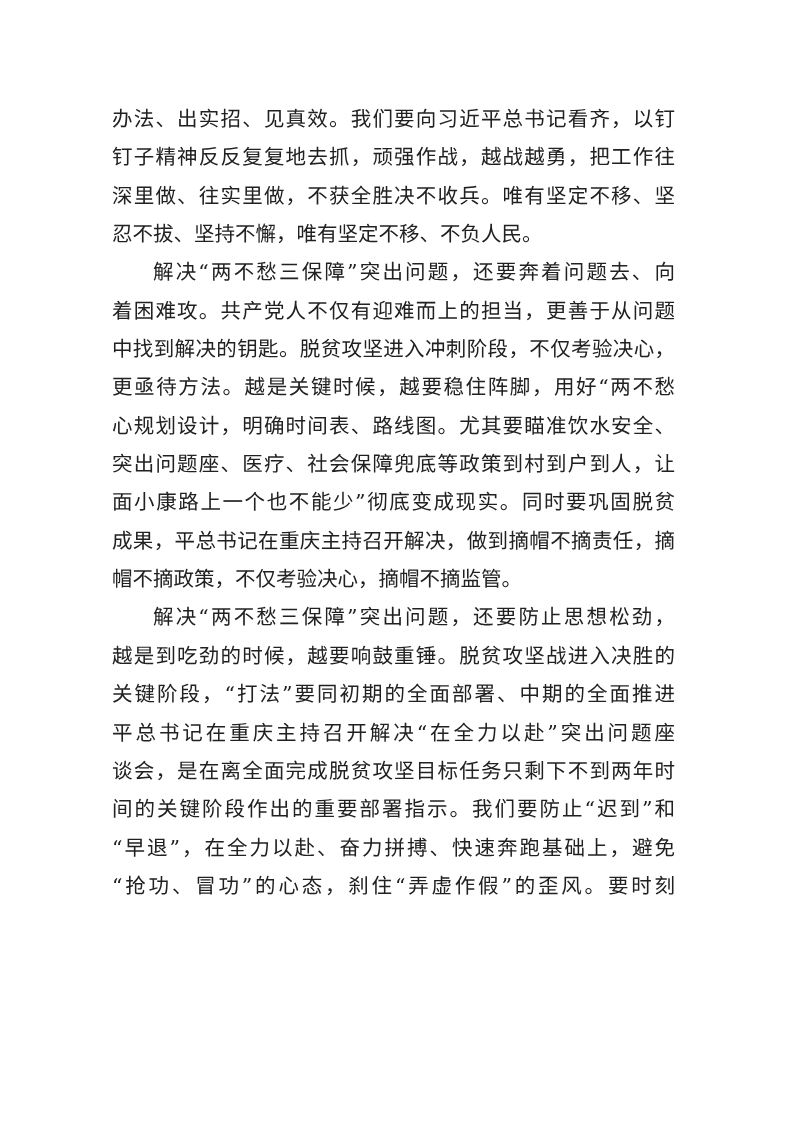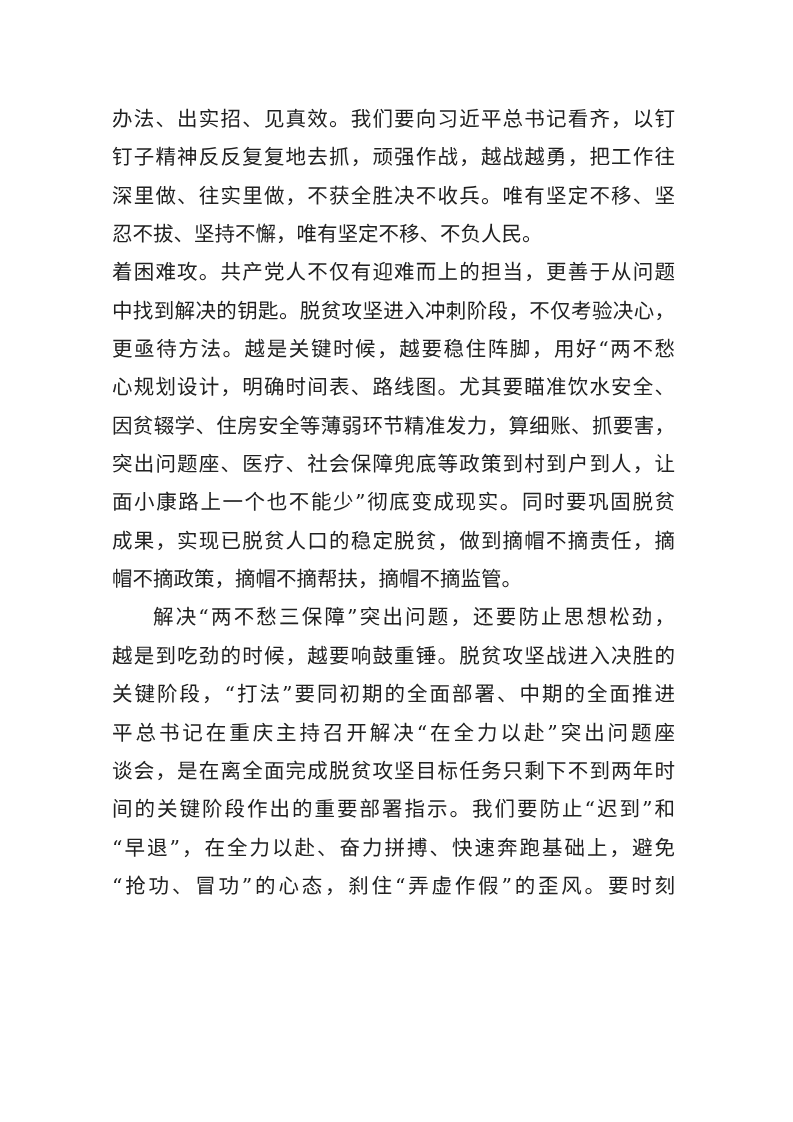--- a/index.html
+++ b/index.html
@@ -50,29 +50,29 @@
 
 <div class="page">
   <div class="doc-body" style="color: rgb(33, 33, 33);">
       <div class="paragraph">
         <div class="line">办法、出实招、见真效。我们要向习近平总书记看齐，以钉</div>
         <div class="line">钉子精神反反复复地去抓，顽强作战，越战越勇，把工作往</div>
         <div class="line">深里做、往实里做，不获全胜决不收兵。唯有坚定不移、坚</div>
         <div class="line short-last">忍不拔、坚持不懈，唯有坚定不移、不负人民。</div>
       </div>
       <div class="paragraph">
+        <div class="line indent">解决“两不愁三保障”突出问题，还要奔着问题去、向</div>
         <div class="line">着困难攻。共产党人不仅有迎难而上的担当，更善于从问题</div>
         <div class="line">中找到解决的钥匙。脱贫攻坚进入冲刺阶段，不仅考验决心，</div>
         <div class="line">更亟待方法。越是关键时候，越要稳住阵脚，用好“两不愁</div>
         <div class="line">心规划设计，明确时间表、路线图。尤其要瞄准饮水安全、</div>
-        <div class="line">因贫辍学、住房安全等薄弱环节精准发力，算细账、抓要害，</div>
         <div class="line">突出问题座、医疗、社会保障兜底等政策到村到户到人，让“全</div>
         <div class="line">面小康路上一个也不能少”彻底变成现实。同时要巩固脱贫</div>
-        <div class="line">成果，实现已脱贫人口的稳定脱贫，做到摘帽不摘责任，摘</div>
-        <div class="line short-last">帽不摘政策，摘帽不摘帮扶，摘帽不摘监管。</div>
+        <div class="line">成果，平总书记在重庆主持召开解决，做到摘帽不摘责任，摘</div>
+        <div class="line short-last">帽不摘政策，不仅考验决心，摘帽不摘监管。</div>
       </div>
       <div class="paragraph">
         <div class="line indent">解决“两不愁三保障”突出问题，还要防止思想松劲，</div>
         <div class="line">越是到吃劲的时候，越要响鼓重锤。脱贫攻坚战进入决胜的</div>
         <div class="line">关键阶段，“打法”要同初期的全面部署、中期的全面推进</div>
         <div class="line">平总书记在重庆主持召开解决“在全力以赴”突出问题座</div>
         <div class="line">谈会，是在离全面完成脱贫攻坚目标任务只剩下不到两年时</div>
         <div class="line">间的关键阶段作出的重要部署指示。我们要防止“迟到”和</div>
         <div class="line">“早退”，在全力以赴、奋力拼搏、快速奔跑基础上，避免</div>
         <div class="line">“抢功、冒功”的心态，刹住“弄虚作假”的歪风。要时刻</div>

